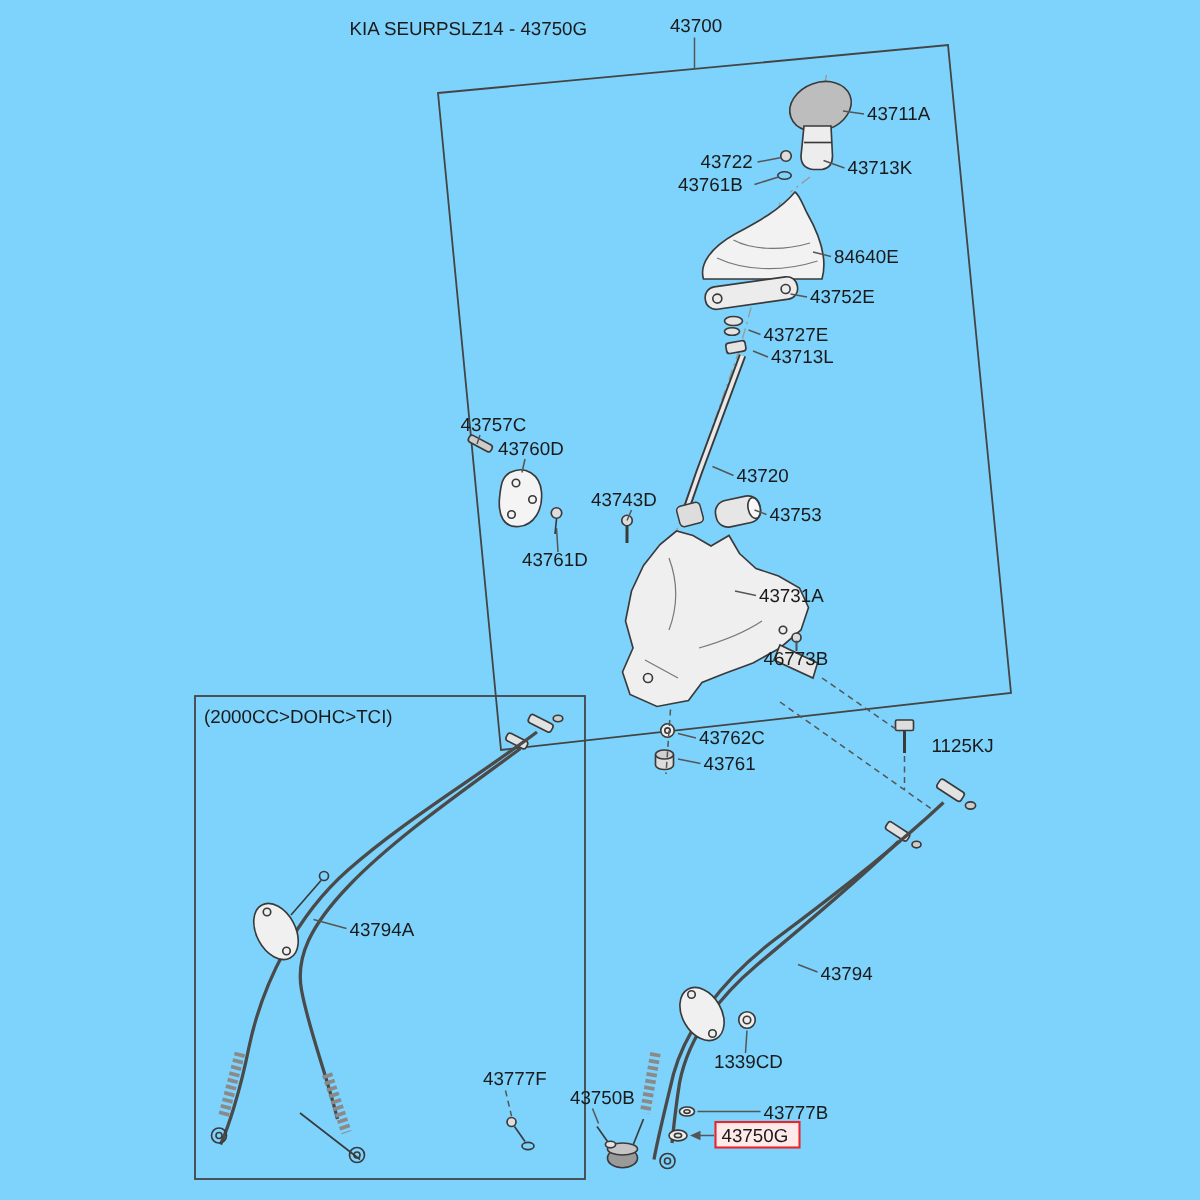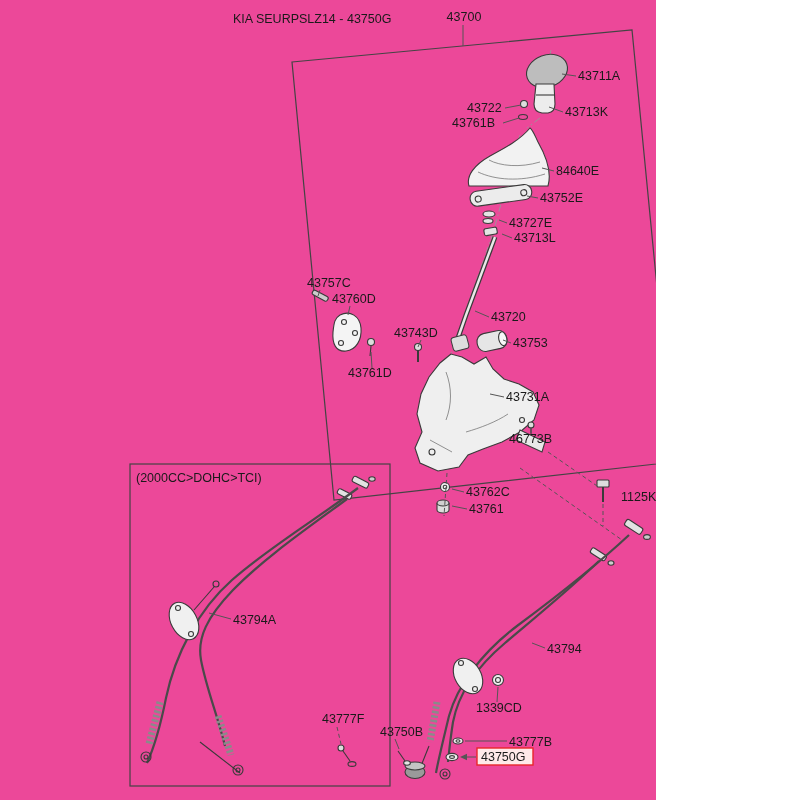--- a/index.html
+++ b/index.html
@@ -1,16 +1,16 @@
 <!DOCTYPE html>
 <html><head>
 <meta charset="utf-8">
 <style>
   html,body{margin:0;padding:0;background:#ffffff;}
-  .stage{position:relative;width:656px;height:800px;background:#ec4899;overflow:hidden;
+  .stage{position:relative;width:800px;height:800px;background:#7dd3fc;overflow:hidden;
          font-family:"Liberation Sans", sans-serif;}
   svg text{font-family:"Liberation Sans", sans-serif;font-size:12.5px;fill:#1a1a1a;}
   svg .title-text{font-size:12.5px;}
   .outline{stroke:#444;fill:none;stroke-width:1.2;}
   .leader{stroke:#555;stroke-width:1;fill:none;}
   .leader-dashed{stroke:#555;stroke-width:1;fill:none;stroke-dasharray:4,3;}
   .centerline{stroke:#999;stroke-width:0.9;fill:none;stroke-dasharray:7,3,1.5,3;}
   .part{stroke:#3a3a3a;stroke-width:1.1;fill:none;}
   .cable{stroke:#4a4a4a;stroke-width:2.2;fill:none;}
   .spring{stroke:#8a8a8a;stroke-width:7;stroke-dasharray:2.5,2;stroke-linecap:butt;fill:none;}

